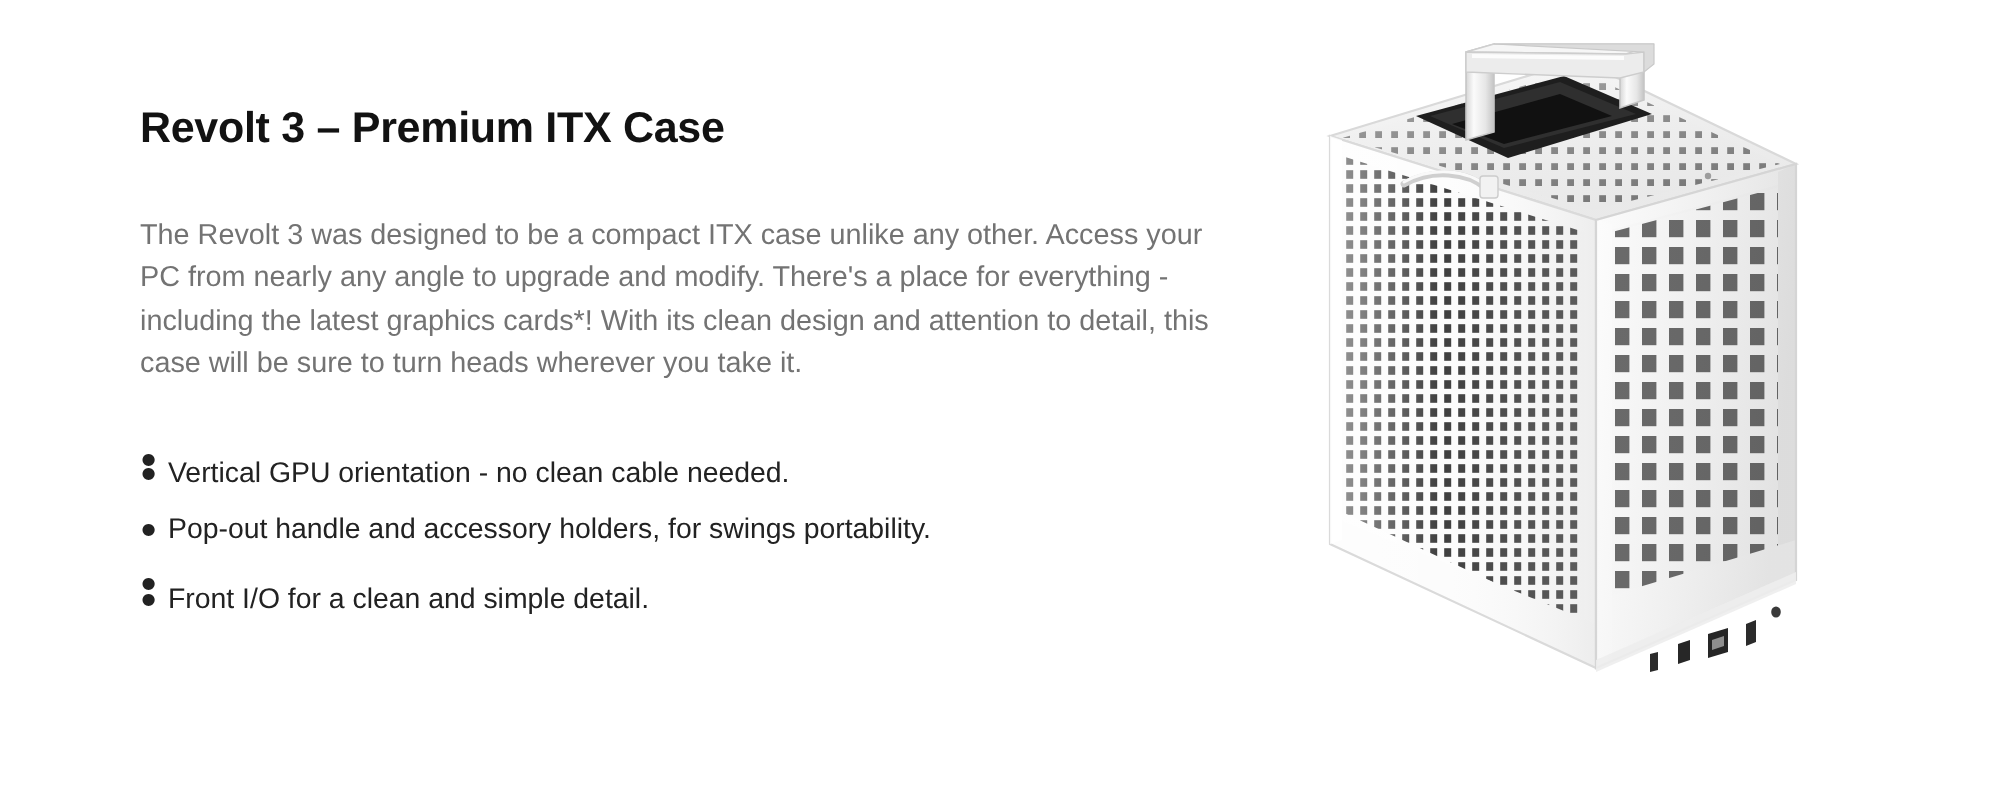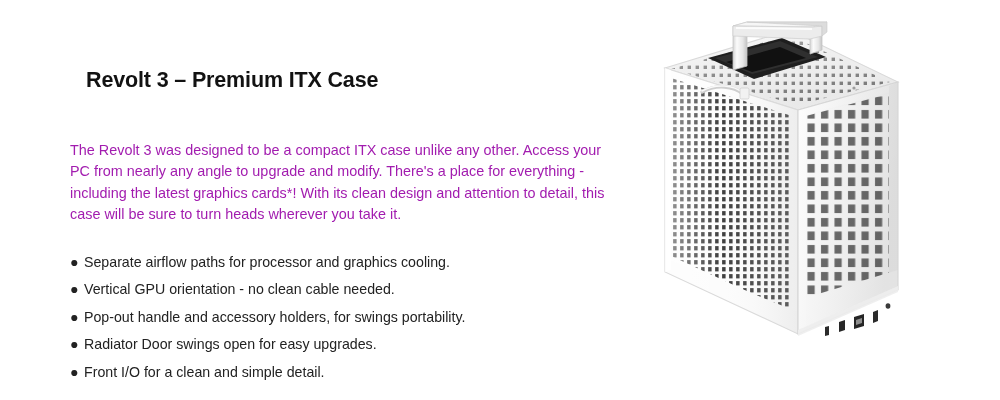--- a/index.html
+++ b/index.html
@@ -22,30 +22,30 @@
     left: 70px;
     top: 52px;
     width: 545px;
   }
 
   .product-title {
     font-size: 21.5px;
     font-weight: bold;
     letter-spacing: -0.15px;
     color: #121212;
-    margin: 16px;
+    margin: 0;
     line-height: 1.2;
   }
 
   .product-description {
     margin: 0;
     padding-top: 30px;
     font-size: 14.4px;
     line-height: 21.5px;
-    color: #a21caf;
+    color: #737373;
   }
 
   .feature-list {
     list-style: none;
     margin: 0;
     padding: 26px 0 0 0;
   }
   .feature-list li {
     font-size: 14.2px;
     line-height: 20px;
@@ -80,33 +80,31 @@
 
 <div class="copy-block">
 
   <h1 class="product-title">Revolt 3 – Premium ITX Case</h1>
 
   <p class="product-description">The Revolt 3 was designed to be a compact ITX case unlike any other. Access your PC from nearly any angle to upgrade and modify. There's a place for everything - including the latest graphics cards*! With its clean design and attention to detail, this case will be sure to turn heads wherever you take it.</p>
 
   <ul class="feature-list">
     <li>
       <span class="bullet-dot">●</span>
-      <span>Separate airflow paths for processor and graphics cooling.</span>
     </li>
     <li>
       <span class="bullet-dot">●</span>
       <span>Vertical GPU orientation - no clean cable needed.</span>
     </li>
     <li>
       <span class="bullet-dot">●</span>
       <span>Pop-out handle and accessory holders, for swings portability.</span>
     </li>
     <li>
       <span class="bullet-dot">●</span>
-      <span>Radiator Door swings open for easy upgrades.</span>
     </li>
     <li>
       <span class="bullet-dot">●</span>
       <span>Front I/O for a clean and simple detail.</span>
     </li>
   </ul>
 </div>
 
 <div class="product-photo">
   <svg viewBox="0 0 370 400" xmlns="http://www.w3.org/2000/svg">

